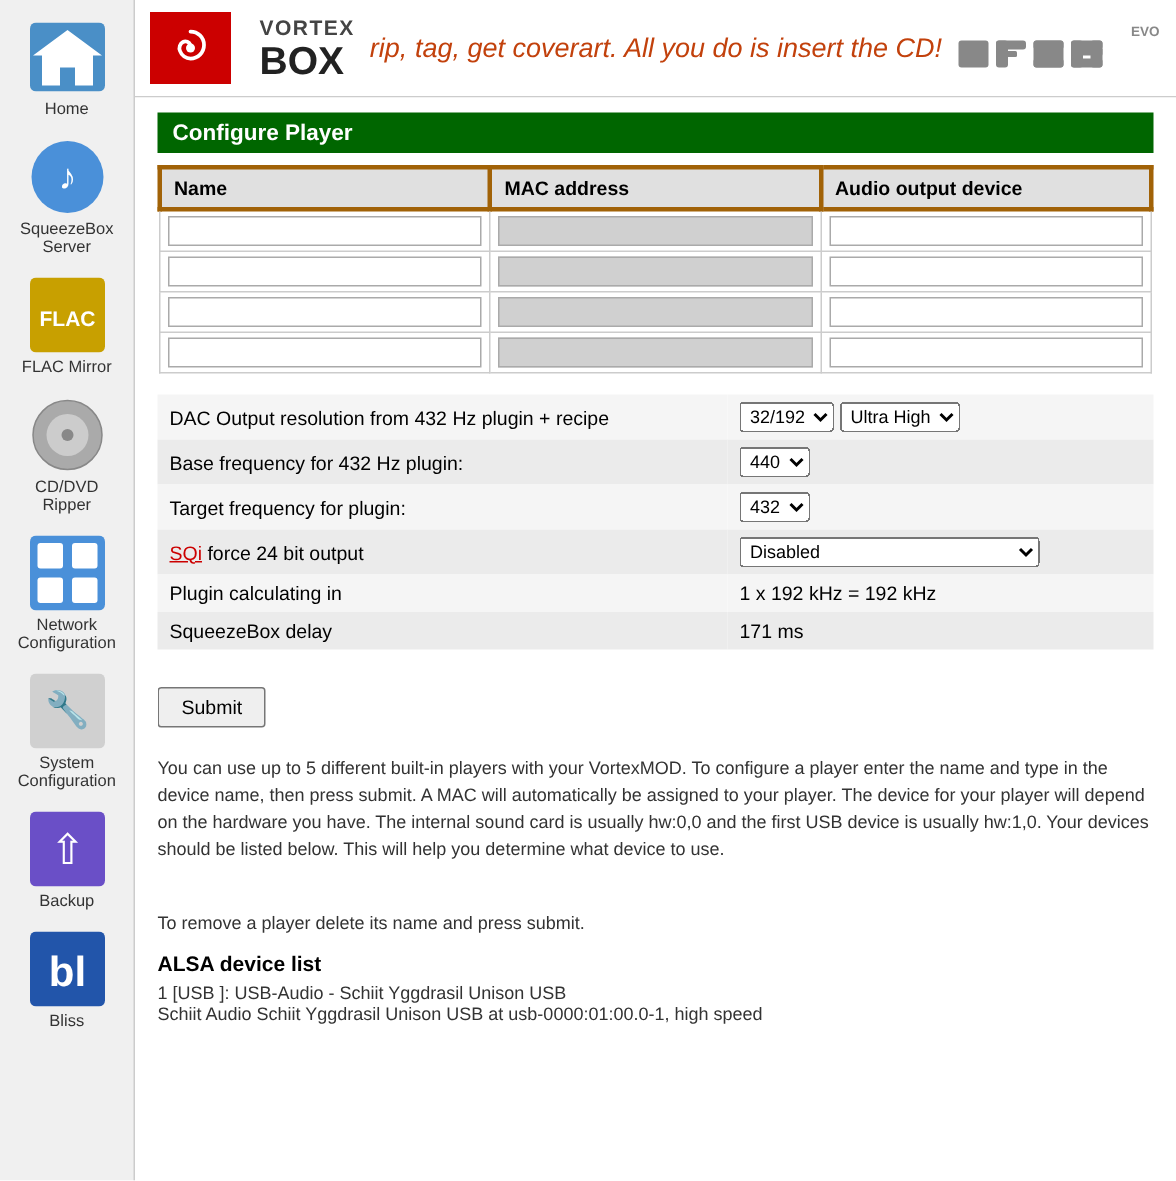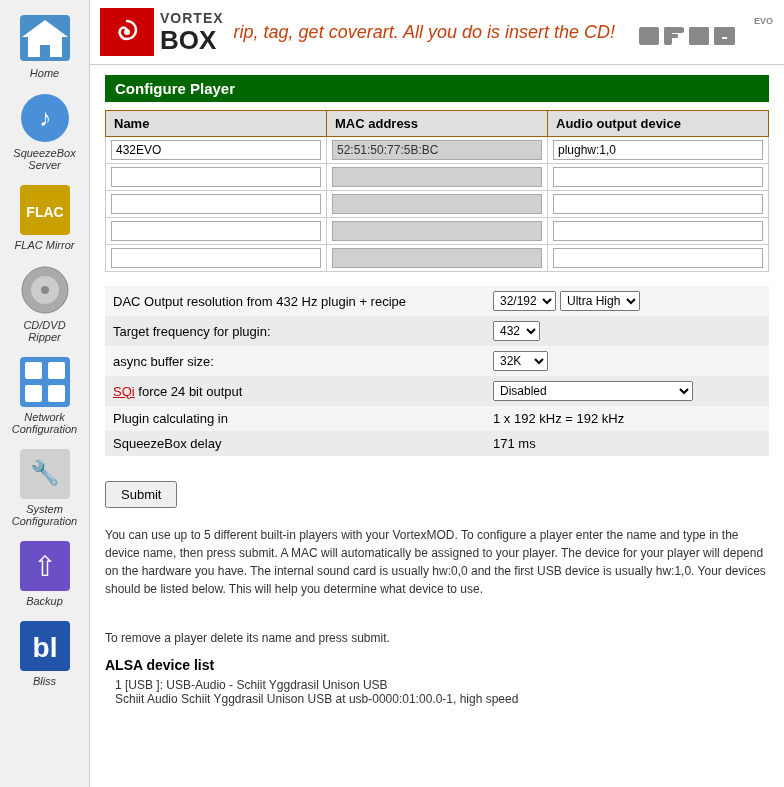--- a/index.html
+++ b/index.html
@@ -31,21 +31,20 @@
       height: 54px;
       display: flex;
       align-items: center;
       justify-content: center;
       margin-bottom: 2px;
     }
     .sidebar-label {
       font-size: 11px;
       text-align: center;
       color: #333;
-      font-style: italic;
     }
 
     
     #main {
       flex: 1;
       padding: 0;
     }
 
     
     #header {
@@ -84,21 +83,21 @@
     }
 
     
     .player-table {
       width: 100%;
       border-collapse: collapse;
       margin-bottom: 10px;
     }
     .player-table th {
       background: #e0e0e0;
-      border: 1px solid #a16207;
+      border: 3px solid #a16207;
       padding: 5px 8px;
       text-align: left;
       font-weight: bold;
       font-size: 13px;
     }
     .player-table td {
       border: 1px solid #ccc;
       padding: 3px 5px;
     }
     .player-table input[type="text"] {
@@ -153,29 +152,28 @@
     }
 
     .alsa-title {
       font-weight: bold;
       font-size: 14px;
       margin-top: 10px;
       margin-bottom: 5px;
     }
     .alsa-device {
       font-size: 12px;
-      margin-left: 10px;
       color: #333;
     }
 
     
     .vortex-logo-container {
       display: flex;
       align-items: center;
-      gap: 0;
+      gap: 13px;
     }
     .vortex-red-box {
       background: #cc0000;
       padding: 5px 8px;
       display: flex;
       align-items: center;
       justify-content: center;
     }
     .vortex-spiral {
       width: 38px;
@@ -342,25 +340,20 @@
     
     <table class="player-table">
       <thead>
         <tr>
           <th>Name</th>
           <th>MAC address</th>
           <th>Audio output device</th>
         </tr>
       </thead>
       <tbody id="player-table-body">
-      <tr>
-            <td><input type="text" value="432EVO" style=""></td>
-            <td><input type="text" value="52:51:50:77:5B:BC" style="background: rgb(208, 208, 208); color: rgb(51, 51, 51);"></td>
-            <td><input type="text" value="plughw:1,0" style=""></td>
-          </tr>
           <tr>
             <td><input type="text" style=""></td>
             <td><input type="text" style="background: rgb(208, 208, 208); color: rgb(51, 51, 51);"></td>
             <td><input type="text" style=""></td>
           </tr>
           <tr>
             <td><input type="text" style=""></td>
             <td><input type="text" style="background: rgb(208, 208, 208); color: rgb(51, 51, 51);"></td>
             <td><input type="text" style=""></td>
           </tr>
@@ -395,44 +388,43 @@
                 <option>Ultra High</option>
                 <option>High</option>
                 <option>Medium</option>
                 <option>Low</option>
               </select>
             </div>
           </td>
         </tr>
 
 
+        <tr>
+          <td>Base frequency for 432 Hz plugin:</td>
+          <td>
+            <select>
+              <option>440</option>
+              <option>432</option>
+              <option>444</option>
+            </select>
+          </td>
+        </tr>
 
         <tr>
           <td>Target frequency for plugin:</td>
           <td>
             <select>
               <option>432</option>
               <option>440</option>
               <option>444</option>
               <option>528</option>
             </select>
           </td>
         </tr>
 
-        <tr>
-          <td>async buffer size:</td>
-          <td>
-            <select>
-              <option>32K</option>
-              <option>64K</option>
-              <option>128K</option>
-              <option>256K</option>
-            </select>
-          </td>
-        </tr>
 
         <tr>
           <td>
             <span class="sqi-link">SQi</span>
             <span> force 24 bit output</span>
           </td>
           <td>
             <select style="width:200px;">
               <option>Disabled</option>
               <option>Enabled</option>

